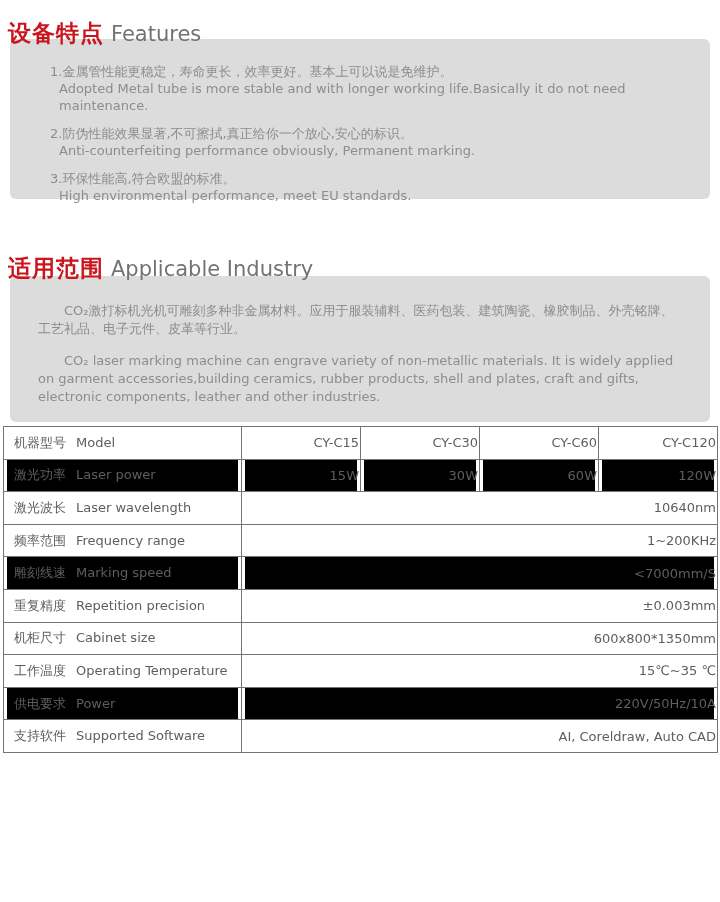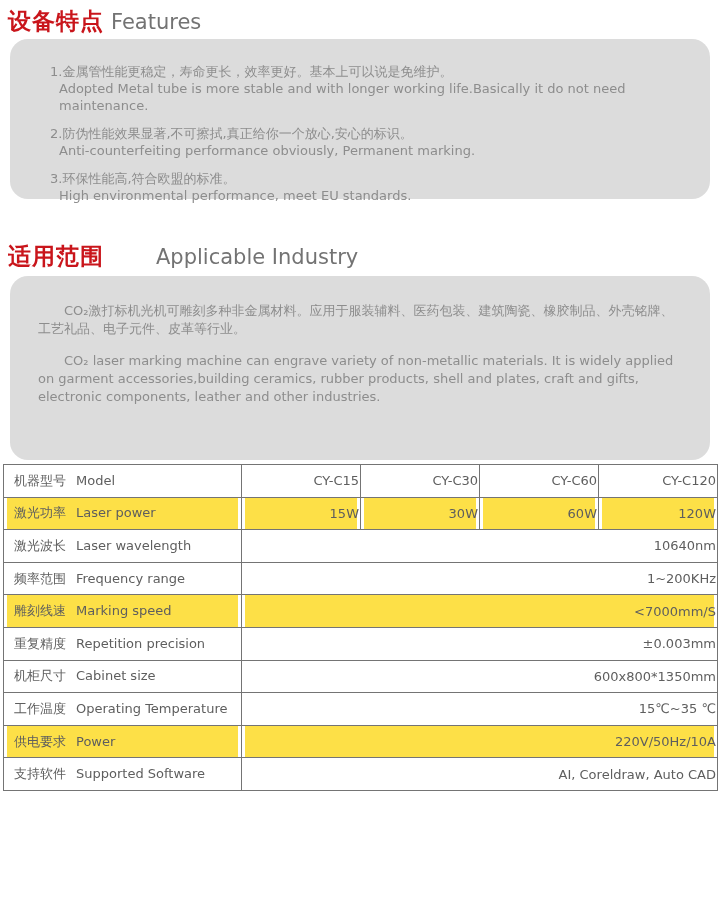--- a/index.html
+++ b/index.html
@@ -22,53 +22,54 @@
     height: 30px;
     display: flex;
     align-items: baseline;
     white-space: nowrap;
   }
   .section-title .t-zh {
     font-size: 23px;
     font-weight: bold;
     color: #c9151b;
     letter-spacing: 1px;
+    margin-top: 12px;
   }
   .section-title .t-en {
     font-size: 21px;
     font-weight: normal;
     color: #737373;
     margin-left: 7px;
     letter-spacing: 0px;
   }
   .title-features { padding-top: 6px; }
-  .title-industry { margin-top: 42px; gap: 45px; }
+  .title-industry { margin-top: 42px; }
   .title-parameters { margin-top: 25px; }
 
   
   .gray-box {
     background: #dcdcdc;
-    border-radius: 18px;
+    border-radius: 6px;
     width: 700px;
     margin-left: 10px;
     box-sizing: border-box;
     color: #8d8d8d;
   }
   .features-box {
     margin-top: 3px;
     height: 160px;
     padding: 24px 24px 0 40px;
   }
   .feature-item { margin-bottom: 11px; font-size: 13px; line-height: 17px; }
   .feature-item .f-zh { display: block; }
   .feature-item .f-en { display: block; margin-left: 9px; }
 
   .industry-box {
     margin-top: 5px;
-    height: 184px;
+    height: 146px;
     padding: 26px 28px 0 28px;
     font-size: 13px;
     line-height: 18px;
   }
   .industry-box p {
     margin: 0 0 14px 0;
     text-indent: 2em;
   }
 
   
@@ -86,21 +87,21 @@
     overflow: hidden;
     white-space: nowrap;
   }
   .params-table .label-cell {
     text-align: left;
     padding-left: 10px;
   }
   .params-table .label-cell .en { margin-left: 10px; }
   .params-table .value-cell { text-align: right; }
   .params-table tr.shaded td {
-    background: #fde047;
+    background: #000000;
     box-shadow: inset 3px 0 0 #ffffff, inset -3px 0 0 #ffffff;
   }
 </style>
 </head>
 <body>
 
 <div class="page">
 
   <div class="section-title title-features">
     <span class="t-zh">设备特点</span>

